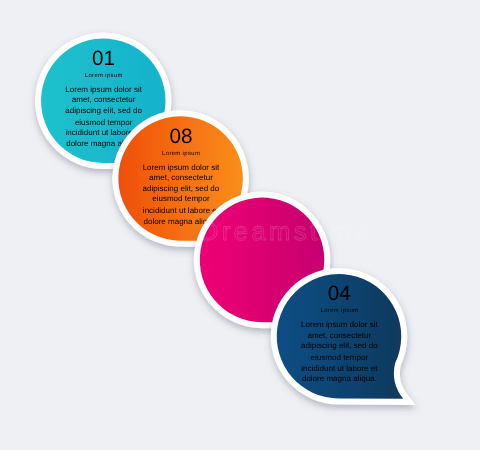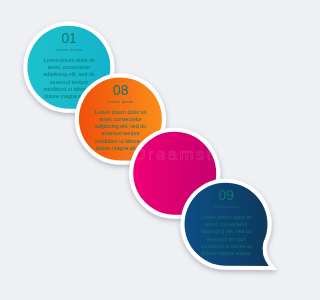--- a/index.html
+++ b/index.html
@@ -2,21 +2,21 @@
 <html><head>
 <meta charset="utf-8">
 <style>
   html,body{margin:0;padding:0;}
   body{width:300px;height:300px;overflow:hidden;background:#eff0f4;
        font-family:"Liberation Sans",sans-serif;-webkit-font-smoothing:antialiased;}
   #stage{position:relative;width:300px;height:300px;overflow:hidden;background:#eff0f4;}
   .layer{position:absolute;left:0;top:0;width:300px;height:300px;}
   .shape{position:absolute;left:0;top:0;width:300px;height:300px;overflow:visible;}
   .bub{position:absolute;width:92px;height:92px;pointer-events:none;}
-  .txt{position:absolute;left:0;width:100%;text-align:center;color:#0f766e;}
+  .txt{position:absolute;left:0;width:100%;text-align:center;color:#000000;}
   .num{font-size:13.8px;font-weight:400;line-height:1;letter-spacing:0;top:11.2px;}
   .sub{font-size:3.9px;font-weight:400;line-height:1;letter-spacing:.26px;
        text-indent:.26px;top:26.85px;}
   .bodytxt{font-size:5.35px;font-weight:400;line-height:7.28px;
            left:19.5px;width:53px;top:35.8px;text-align:center;}
   #watermark{position:absolute;left:85px;top:140.1px;width:170px;height:30px;
              font-size:17px;font-weight:400;line-height:30px;letter-spacing:2.3px;
              color:transparent;-webkit-text-stroke:.55px rgba(255,255,255,.17);
              white-space:nowrap;pointer-events:none;text-align:right;}
 </style>
@@ -83,20 +83,20 @@
     </svg>
   </div>
 
   <div class="layer">
     <svg class="shape" viewBox="0 0 300 300">
       <g filter="url(#sh)" transform="translate(0,0)">
         <path d="M 263.46 242.07 A 41.5 41.5 0 1 0 226.00 265.70 L 268.80 265.90 A 27.65 27.65 0 0 1 263.46 242.07 Z" fill="url(#g3)" stroke="#ffffff" stroke-width="8" paint-order="stroke"></path>
       </g>
     </svg>
     <div class="bub" style="left:180.25px;top:178.05px;">
-      <div class="txt num">09</div>
+      <div class="txt num">04</div>
       <div class="txt sub">Lorem ipsum</div>
       <div class="txt bodytxt">Lorem ipsum dolor sit amet, consectetur adipiscing elit, sed do eiusmod tempor incididunt ut labore et dolore magna aliqua.</div>
     </div>
   </div>
 
   <div id="watermark">Dreamstime.</div>
 </div>
 
 </body></html>

